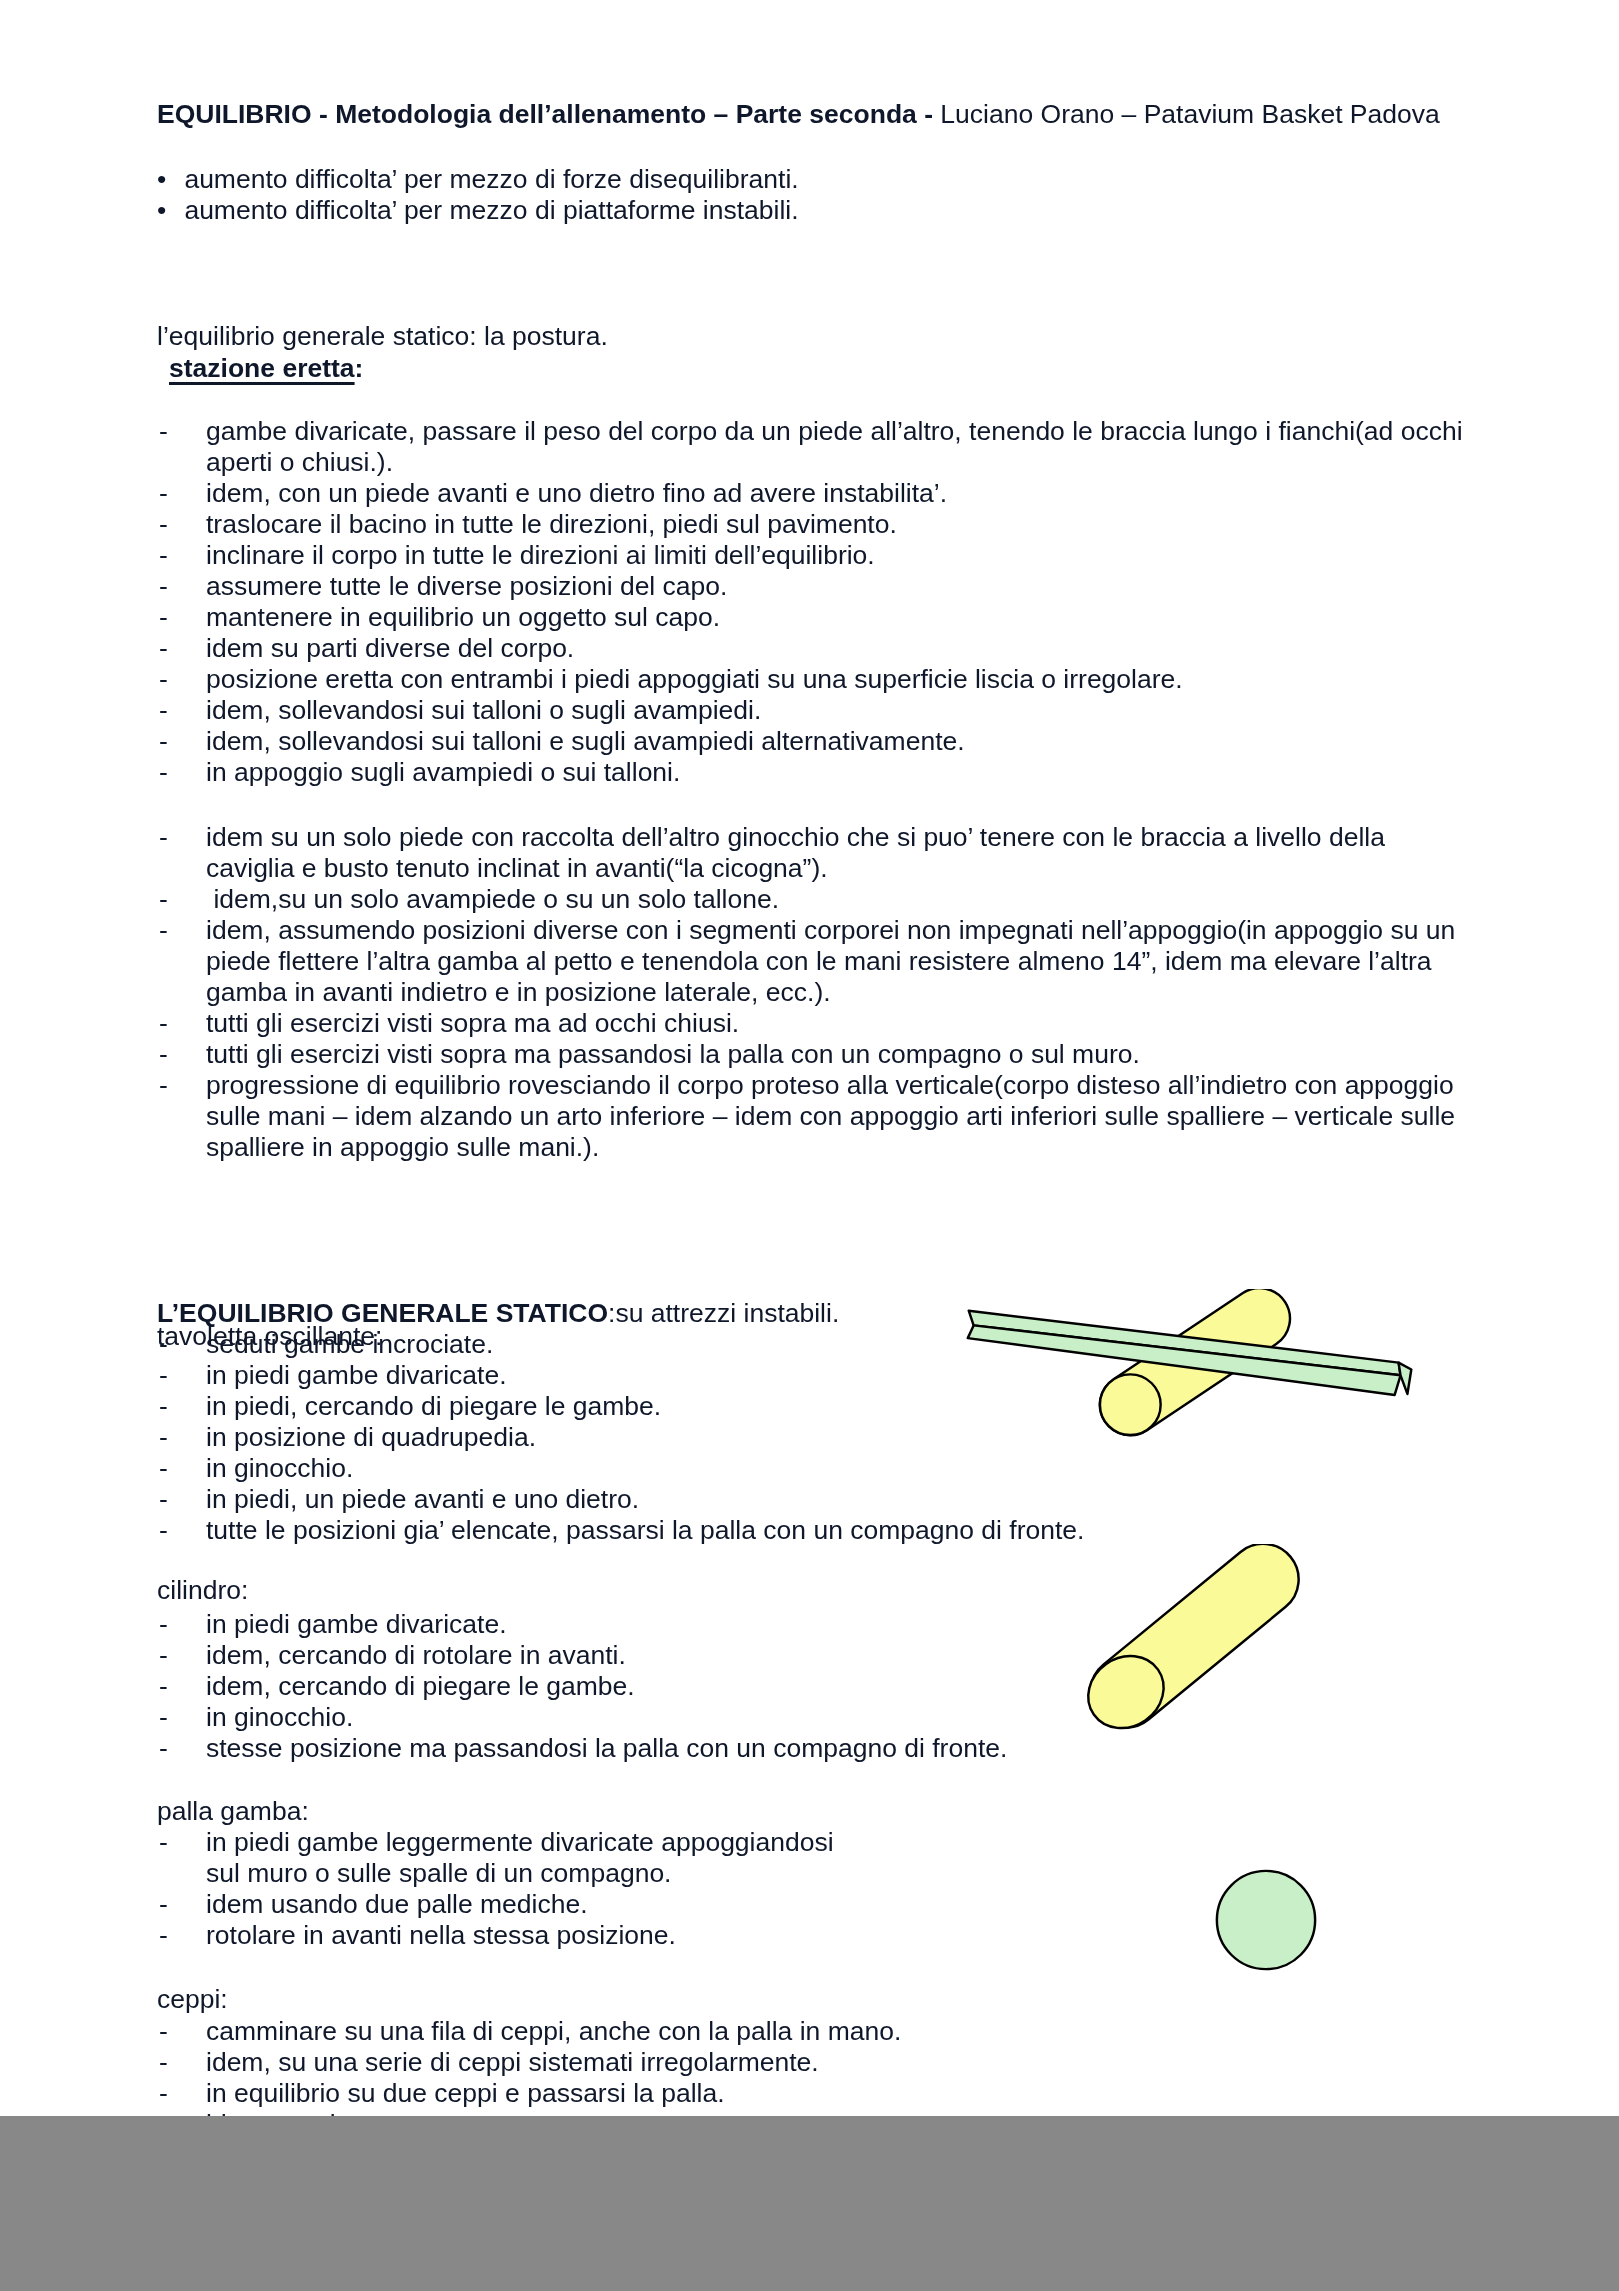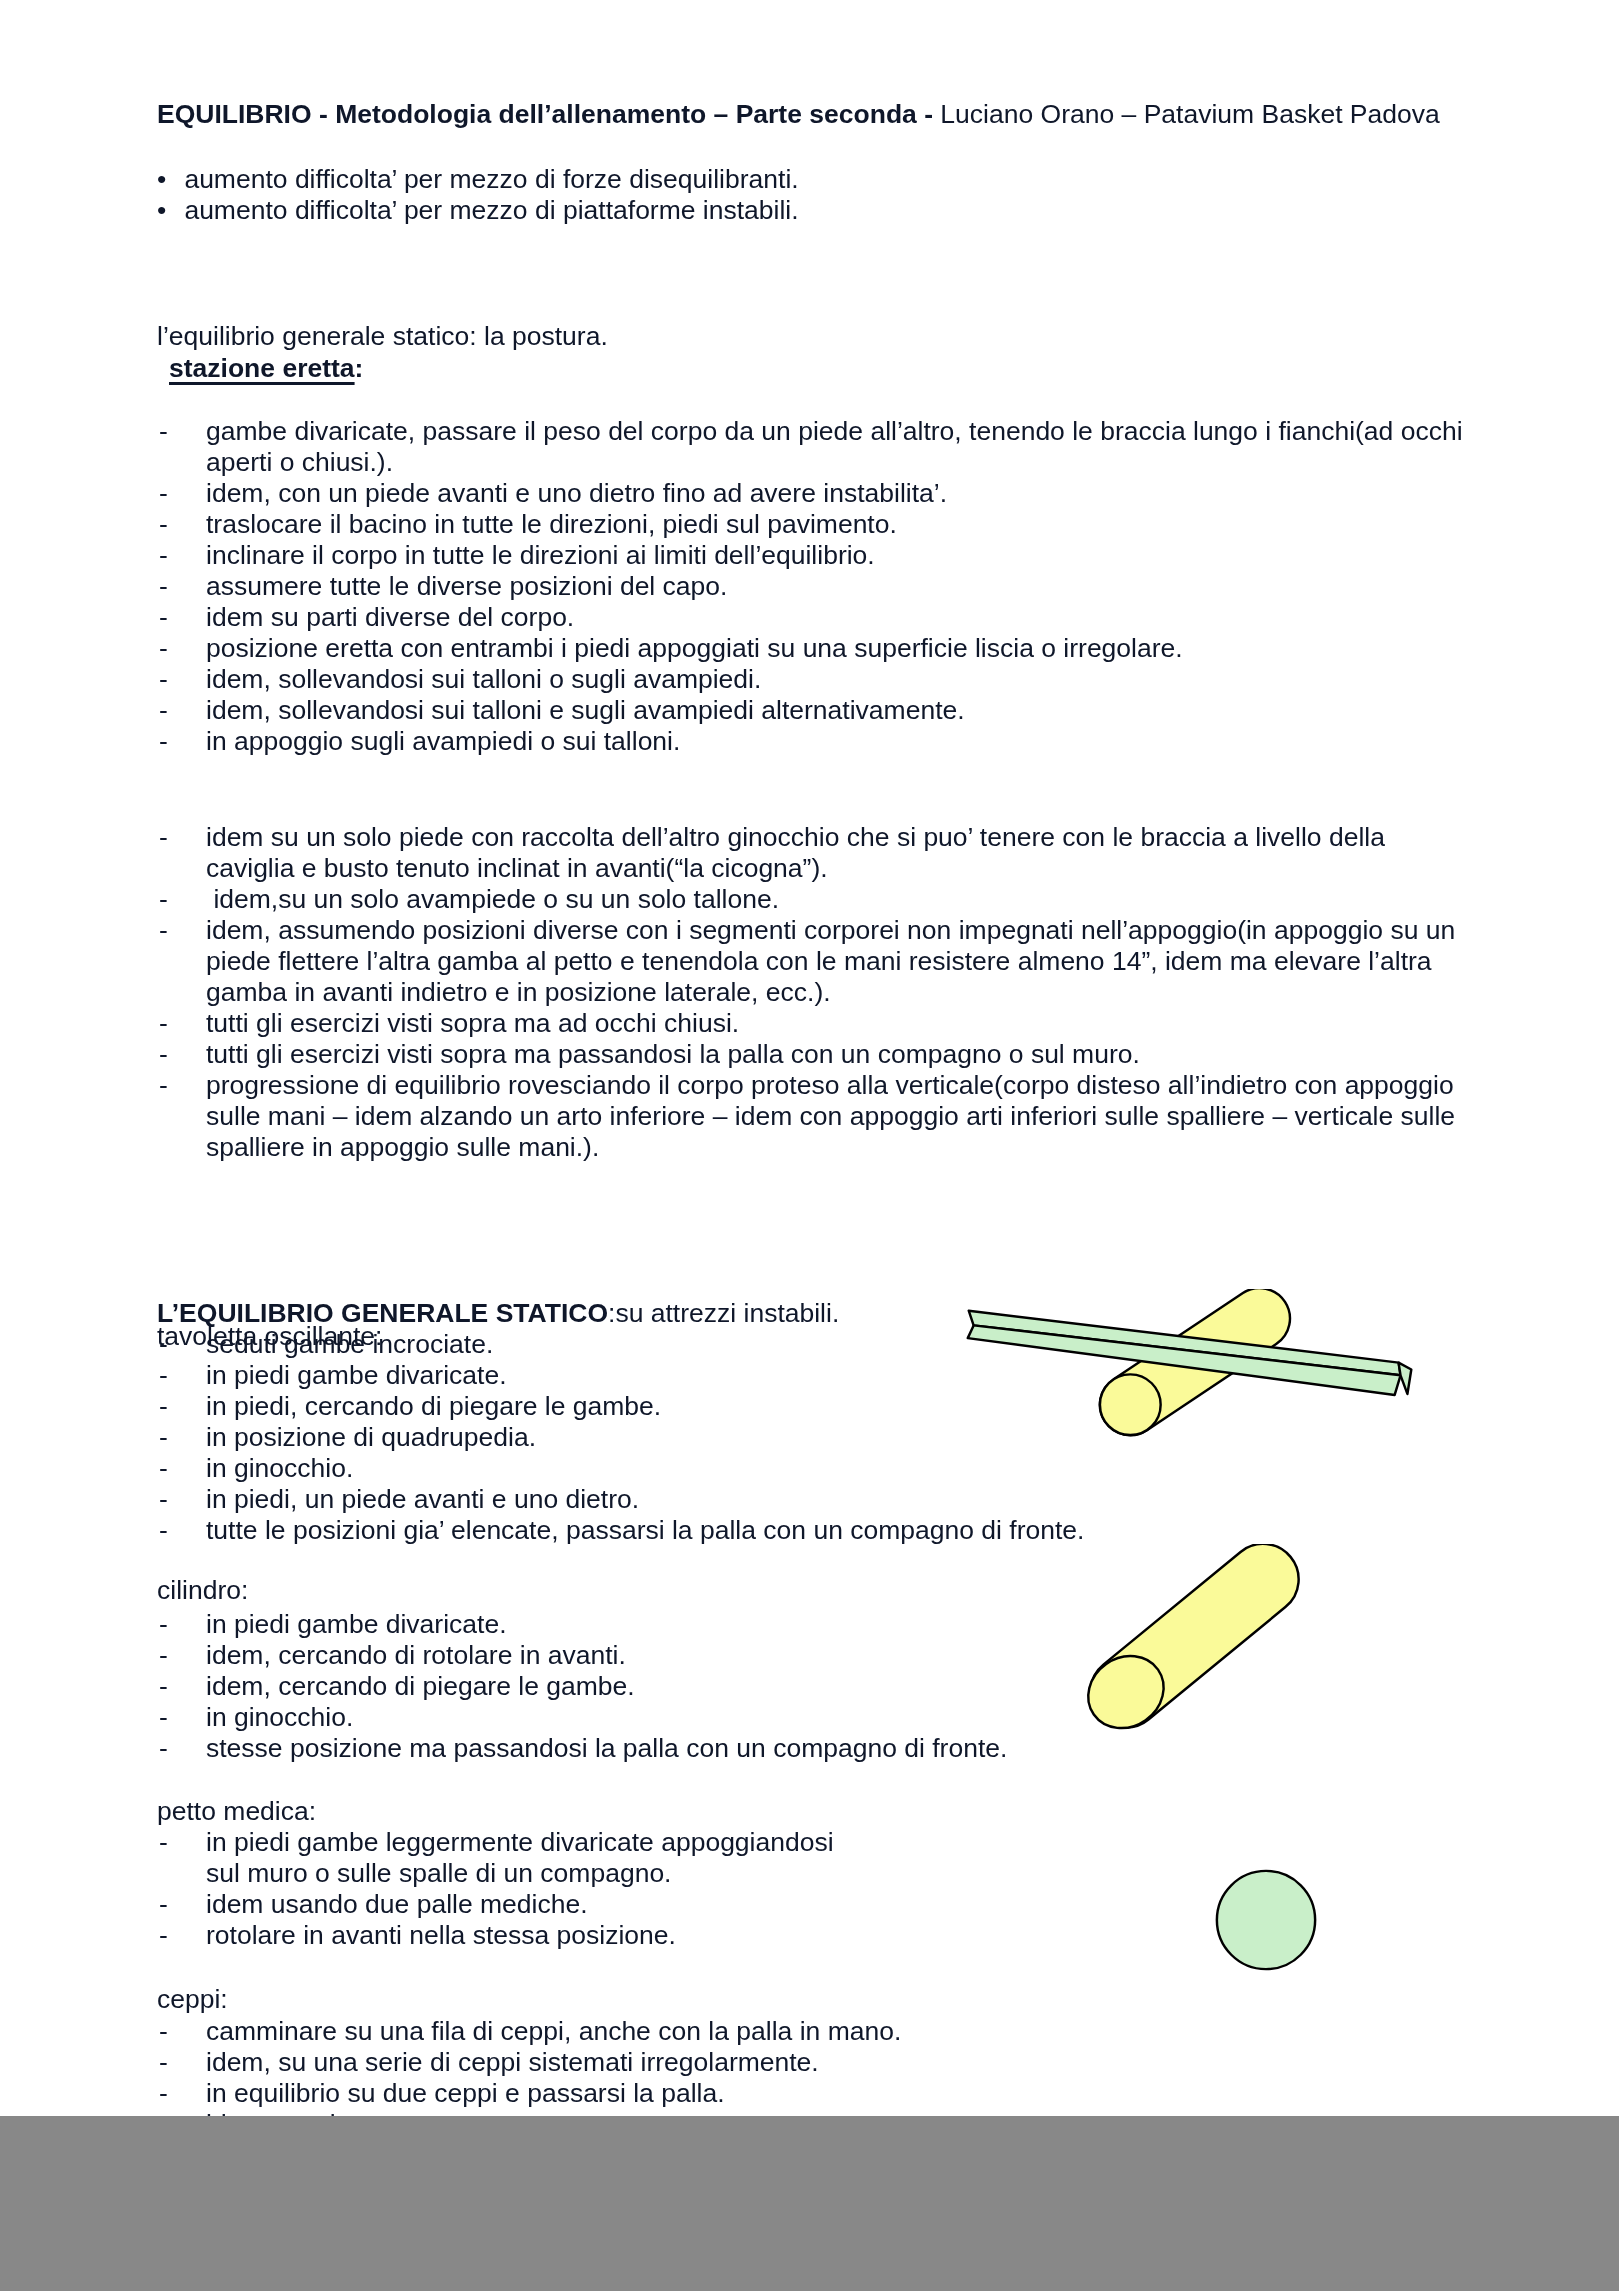--- a/index.html
+++ b/index.html
@@ -58,20 +58,21 @@
     <span class="u">stazione eretta</span><span>:</span>
   </div>
 
   <ul class="blk dashlist" style="top:416px;">
     <li><span>gambe divaricate, passare il peso del corpo da un piede all’altro, tenendo le braccia lungo i fianchi(ad occhi
 aperti o chiusi.).</span></li>
     <li><span>idem, con un piede avanti e uno dietro fino ad avere instabilita’.</span></li>
     <li><span>traslocare il bacino in tutte le direzioni, piedi sul pavimento.</span></li>
     <li><span>inclinare il corpo in tutte le direzioni ai limiti dell’equilibrio.</span></li>
     <li><span>assumere tutte le diverse posizioni del capo.</span></li>
+    <li><span>mantenere in equilibrio un oggetto sul capo.</span></li>
     <li><span>idem su parti diverse del corpo.</span></li>
     <li><span>posizione eretta con entrambi i piedi appoggiati su una superficie liscia o irregolare.</span></li>
     <li><span>idem, sollevandosi sui talloni o sugli avampiedi.</span></li>
     <li><span>idem, sollevandosi sui talloni e sugli avampiedi alternativamente.</span></li>
     <li><span>in appoggio sugli avampiedi o sui talloni.</span></li>
   </ul>
 
   <ul class="blk dashlist" style="top:822px;">
     <li><span>idem su un solo piede con raccolta dell’altro ginocchio che si puo’ tenere con le braccia a livello della
 caviglia e busto tenuto inclinat in avanti(“la cicogna”).</span></li>
@@ -103,21 +104,21 @@
 
   <div class="blk" style="top:1575px;">cilindro:</div>
   <ul class="blk dashlist" style="top:1609px;">
     <li><span>in piedi gambe divaricate.</span></li>
     <li><span>idem, cercando di rotolare in avanti.</span></li>
     <li><span>idem, cercando di piegare le gambe.</span></li>
     <li><span>in ginocchio.</span></li>
     <li><span>stesse posizione ma passandosi la palla con un compagno di fronte.</span></li>
   </ul>
 
-  <div class="blk" style="top:1796px;">petto medica:</div>
+  <div class="blk" style="top:1796px;">palla gamba:</div>
   <ul class="blk dashlist" style="top:1827px;">
     <li><span>in piedi gambe leggermente divaricate appoggiandosi
 sul muro o sulle spalle di un compagno.</span></li>
     <li><span>idem usando due palle mediche.</span></li>
     <li><span>rotolare in avanti nella stessa posizione.</span></li>
   </ul>
 
   <div class="blk" style="top:1984px;">ceppi:</div>
   <ul class="blk dashlist" style="top:2016px;">
     <li><span>camminare su una fila di ceppi, anche con la palla in mano.</span></li>

